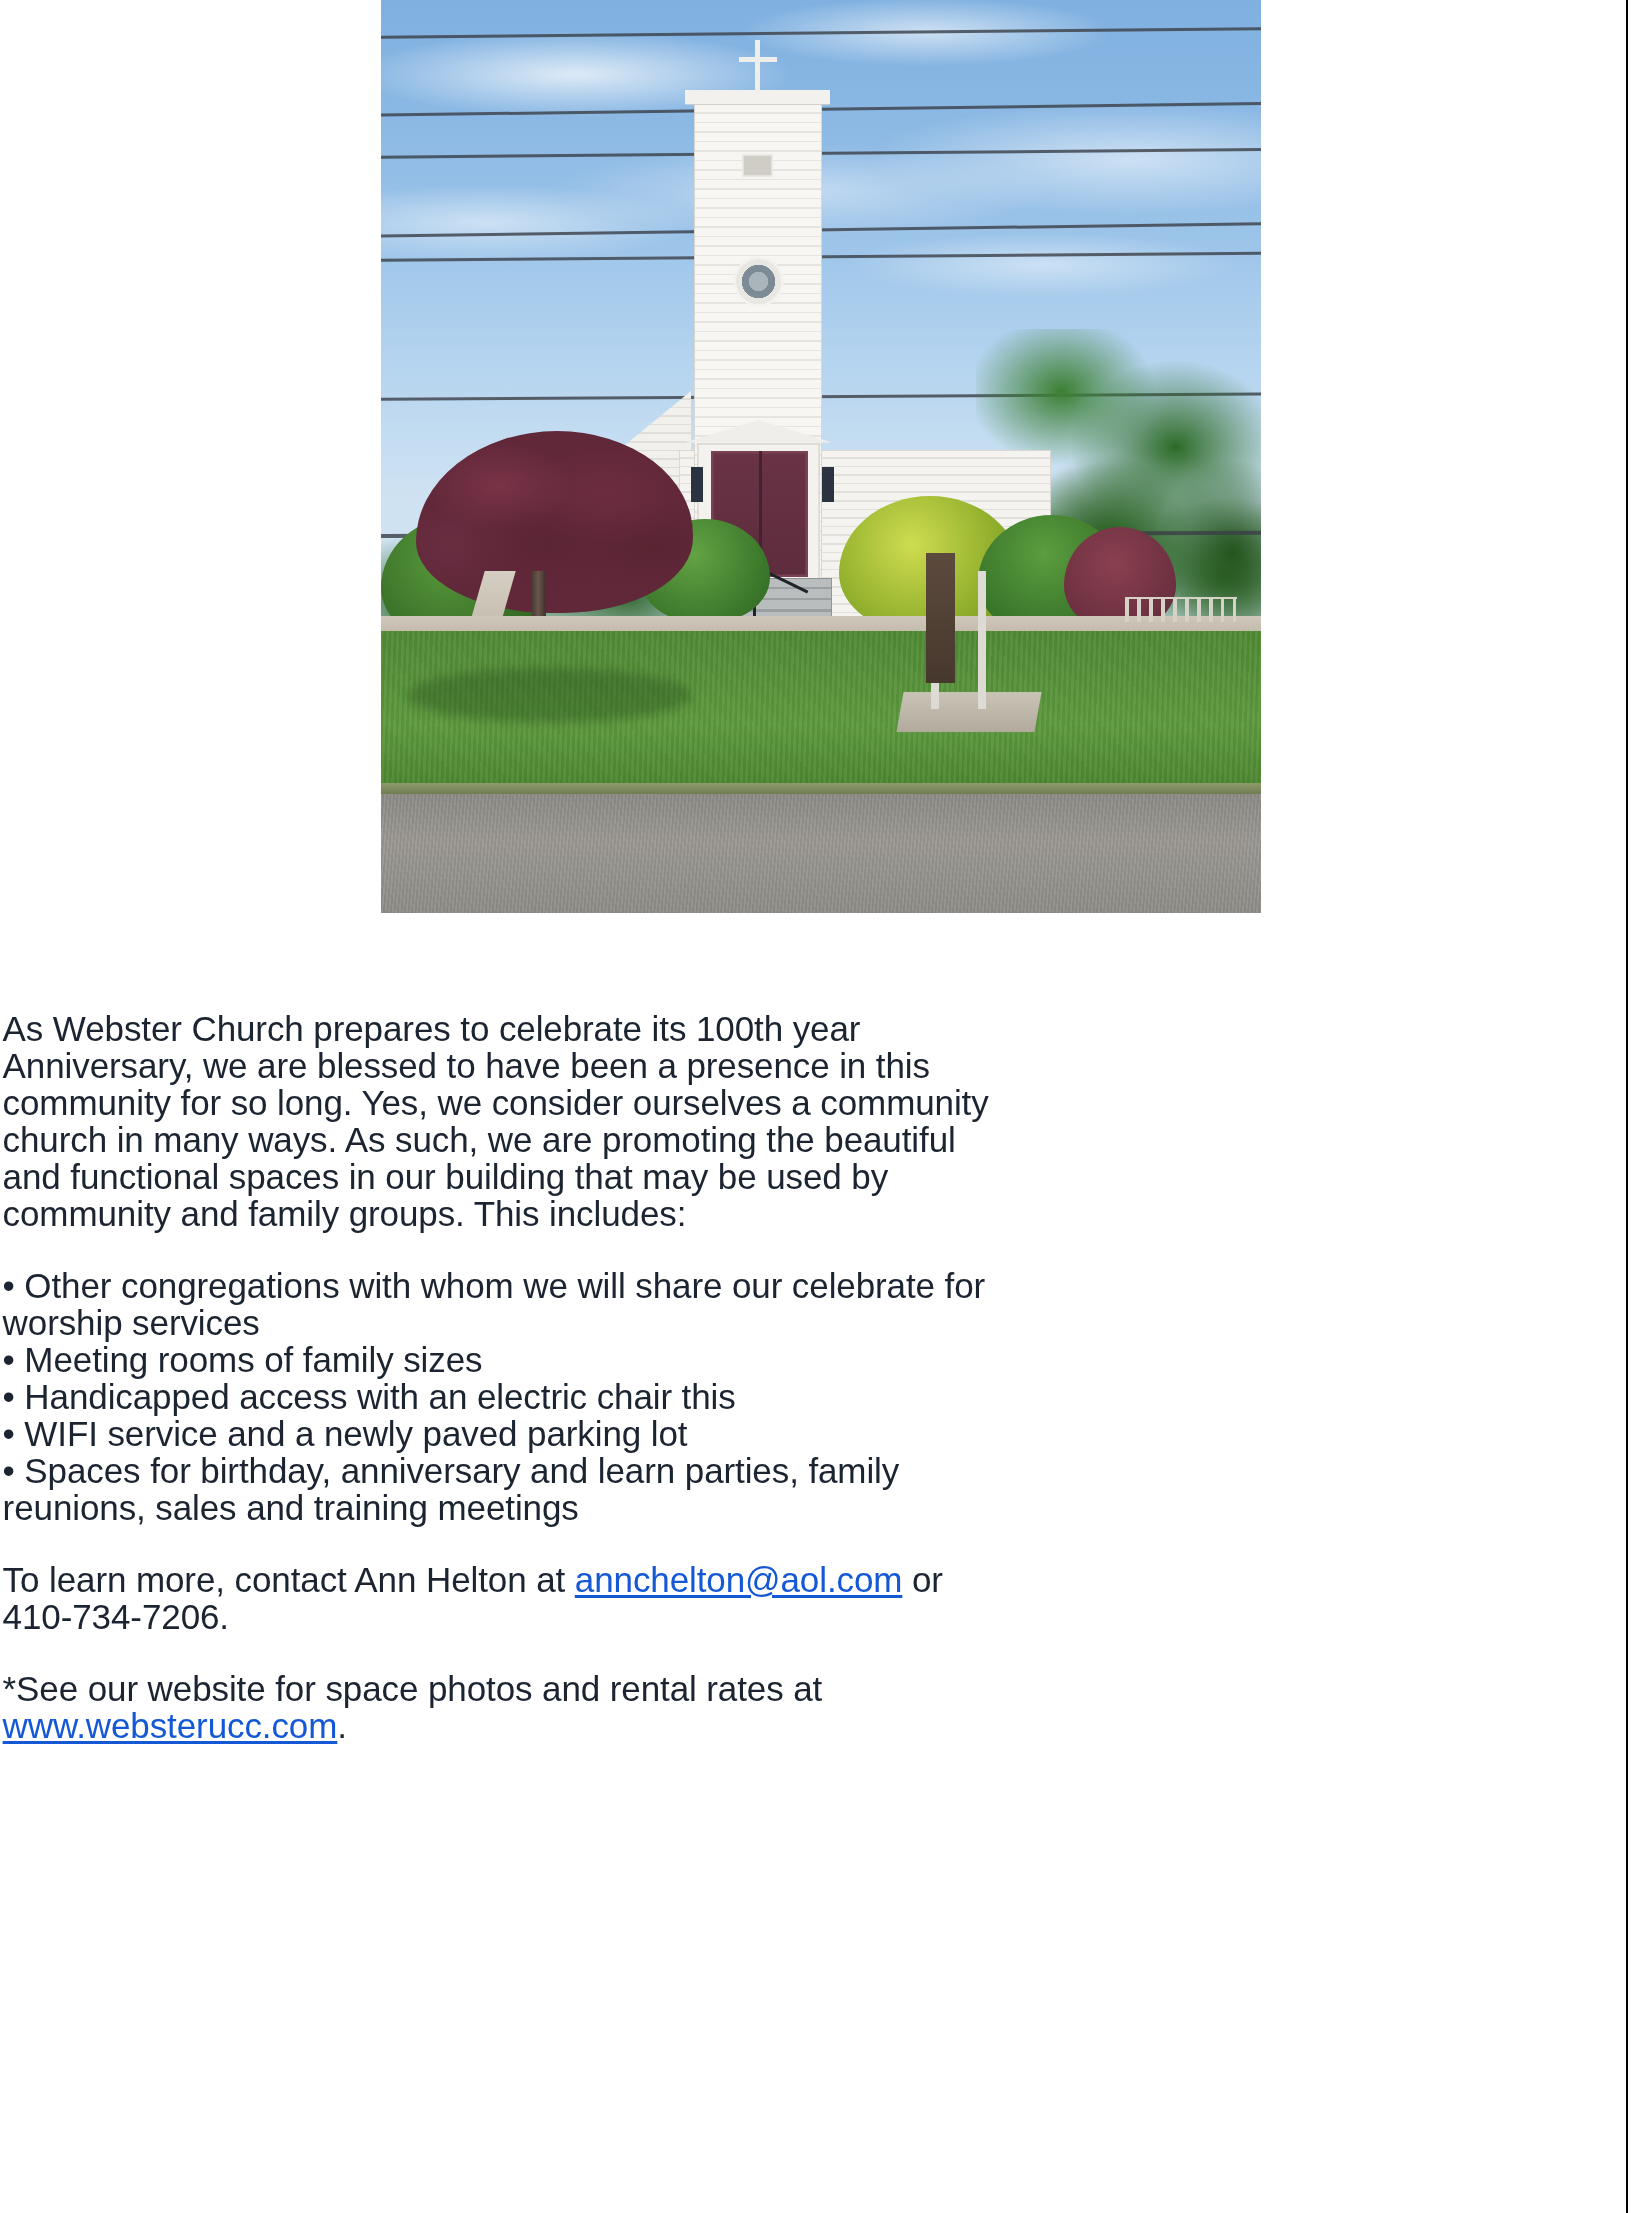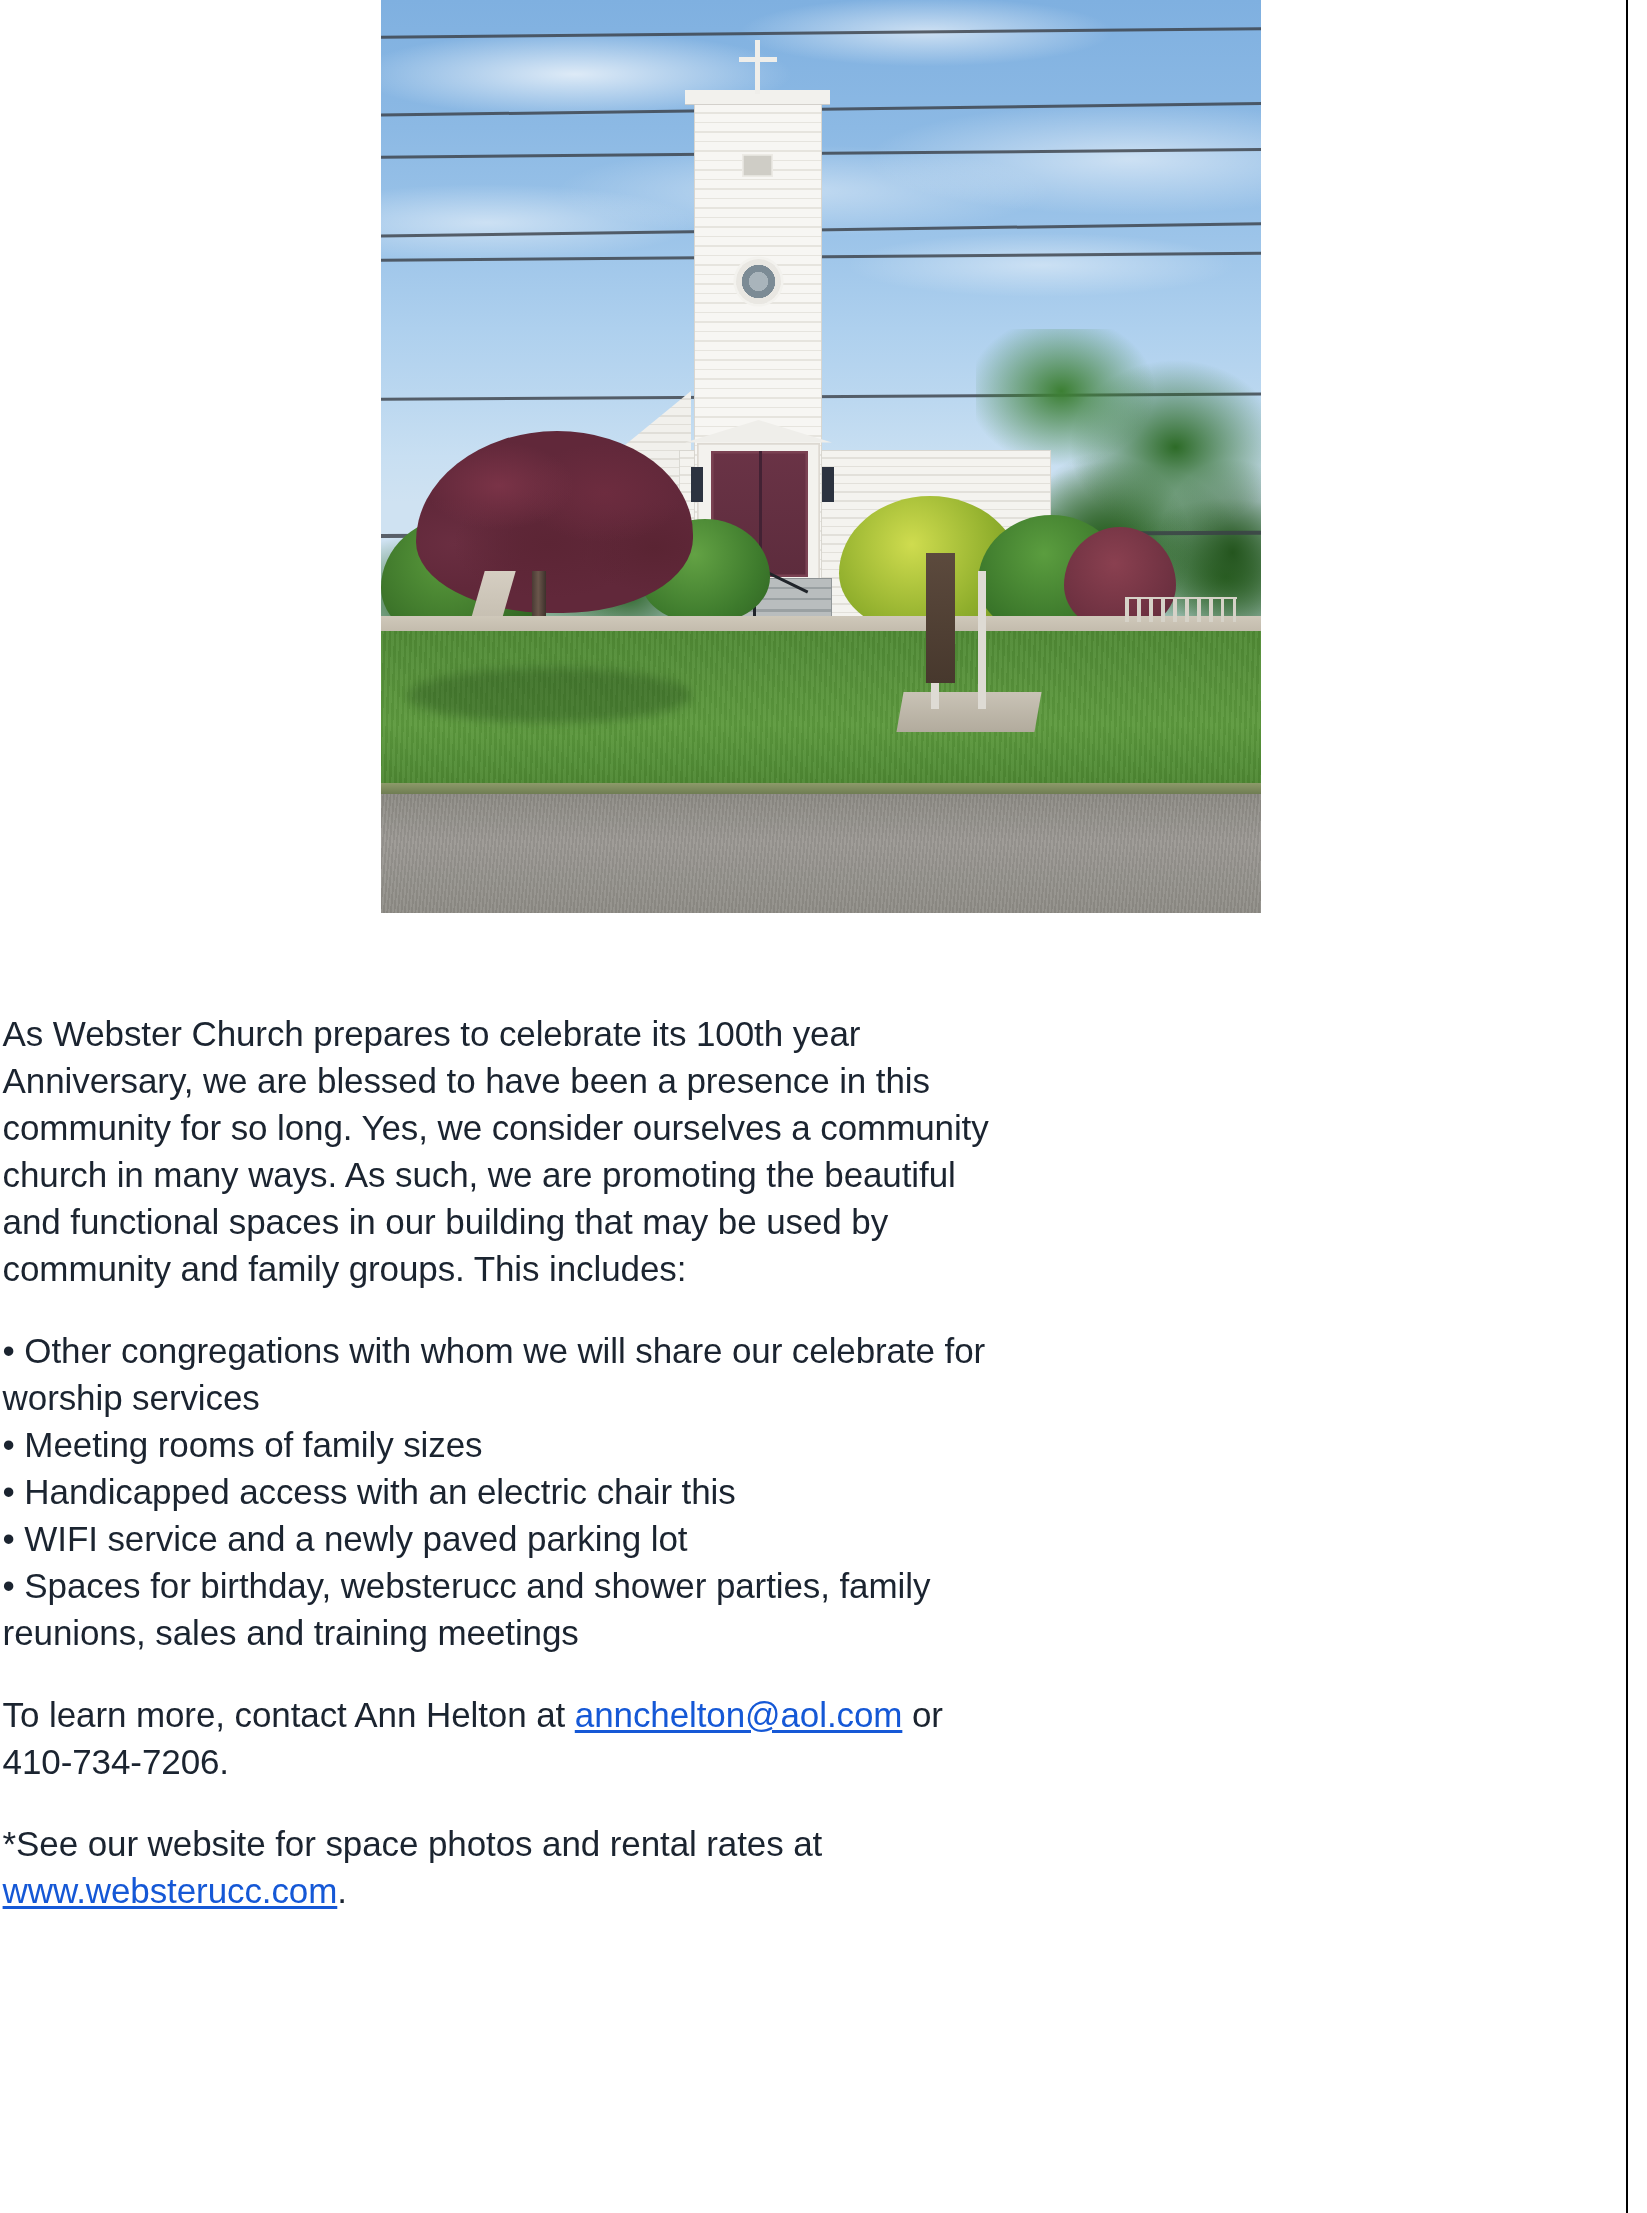--- a/index.html
+++ b/index.html
@@ -414,21 +414,21 @@
   }
 
   
   .copy {
     position: absolute;
     left: 2.6px;
     top: 1010px;
     width: 994px;
     color: #1b2430;
     font-size: 35px;
-    line-height: 47px;
+    line-height: 37px;
     letter-spacing: -0.1px;
   }
   .copy p {
     margin: 0 0 0 0;
   }
   .spacer {
     height: 35px;
   }
   .bullet-line {
     margin: 0;
@@ -511,21 +511,21 @@
   <div class="copy">
 
     <p>As Webster Church prepares to celebrate its 100th year Anniversary, we are blessed to have been a presence in this community for so long. Yes, we consider ourselves a community church in many ways. As such, we are promoting the beautiful and functional spaces in our building that may be used by community and family groups. This includes:</p>
 
     <div class="spacer"></div>
 
     <p class="bullet-line">• Other congregations with whom we will share our celebrate for worship services</p>
     <p class="bullet-line">• Meeting rooms of family sizes</p>
     <p class="bullet-line">• Handicapped access with an electric chair this</p>
     <p class="bullet-line">• WIFI service and a newly paved parking lot</p>
-    <p class="bullet-line">• Spaces for birthday, websterucc and shower parties, family reunions, sales and training meetings</p>
+    <p class="bullet-line">• Spaces for birthday, anniversary and learn parties, family reunions, sales and training meetings</p>
 
     <div class="spacer"></div>
 
     <p><span>To learn more, contact Ann Helton at </span><a class="link" href="#">annchelton@aol.com</a><span> or 410-734-7206.</span></p>
 
     <div class="spacer"></div>
 
     <p><span>*See our website for space photos and rental rates at </span><a class="link" href="#">www.websterucc.com</a><span>.</span></p>
 
   </div>

